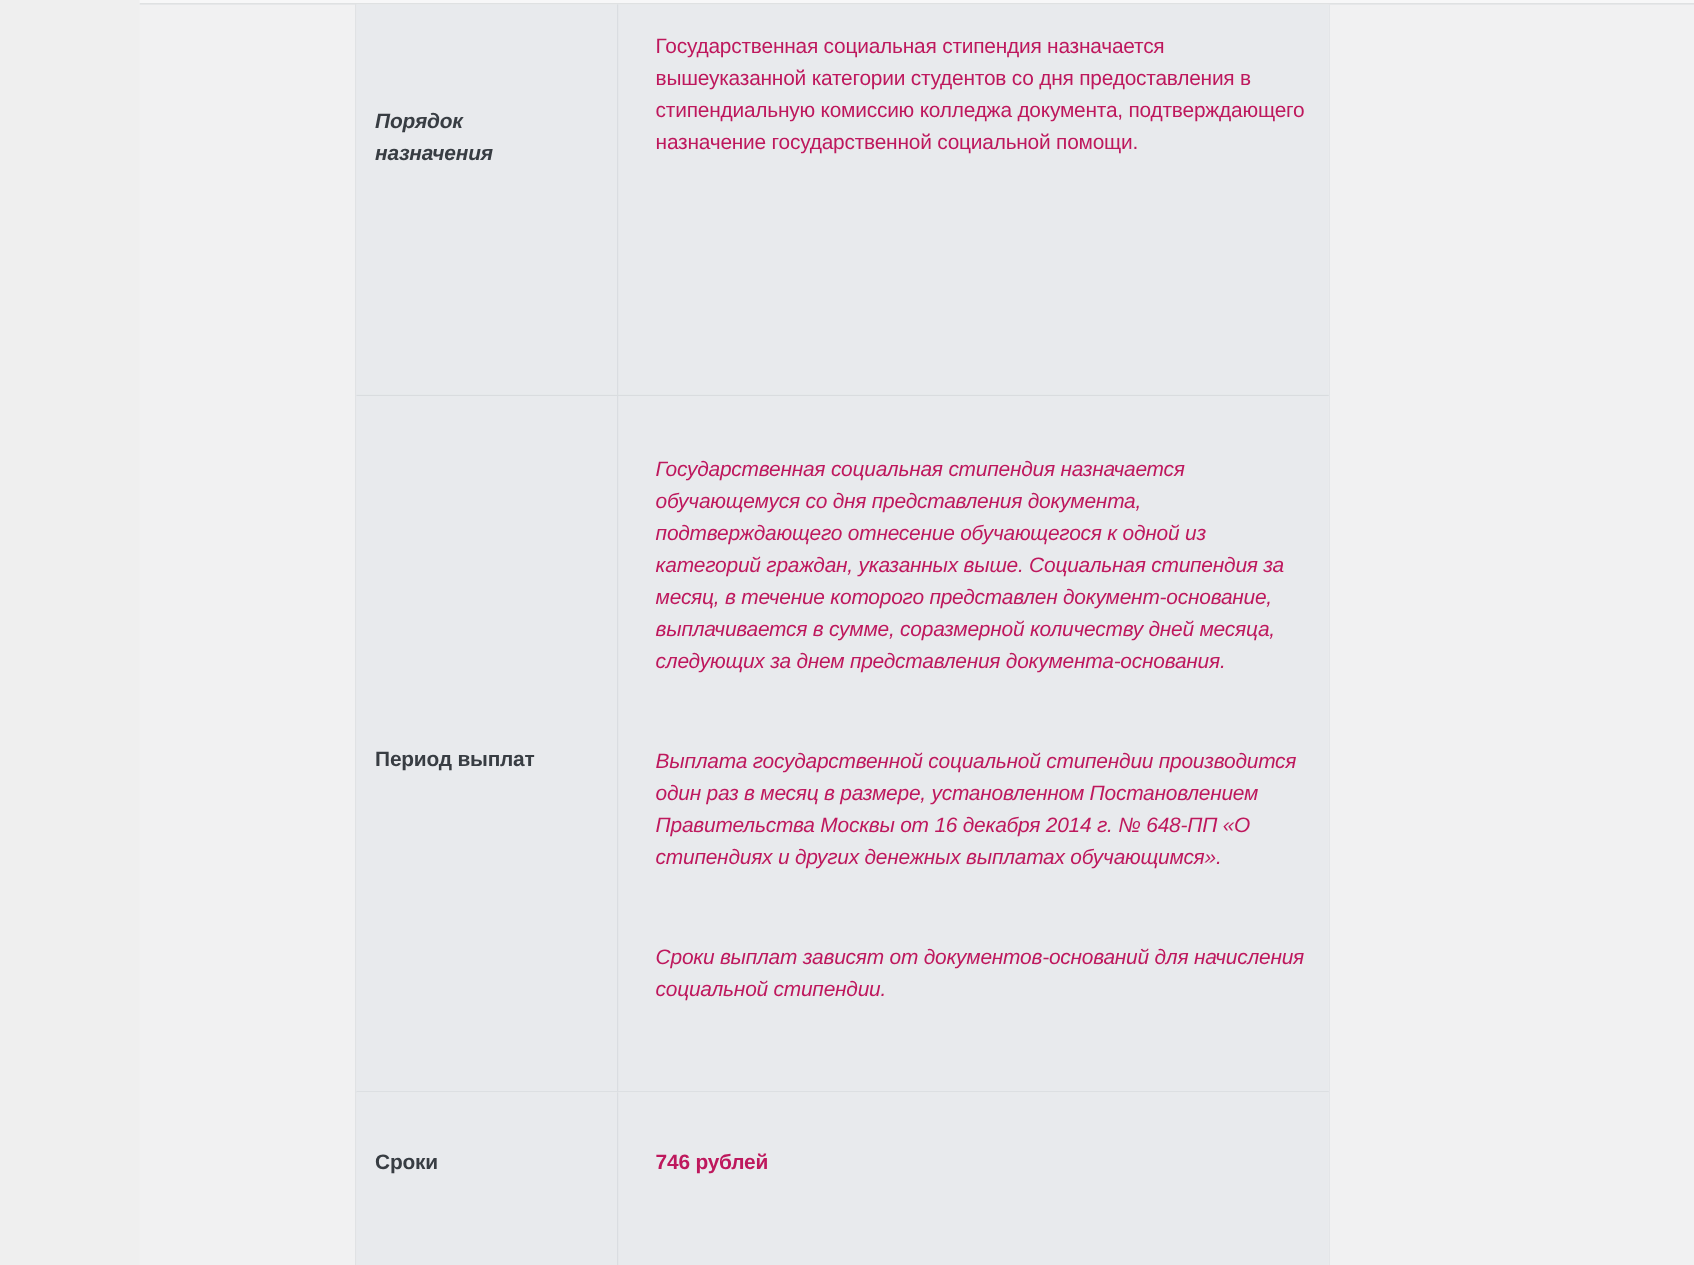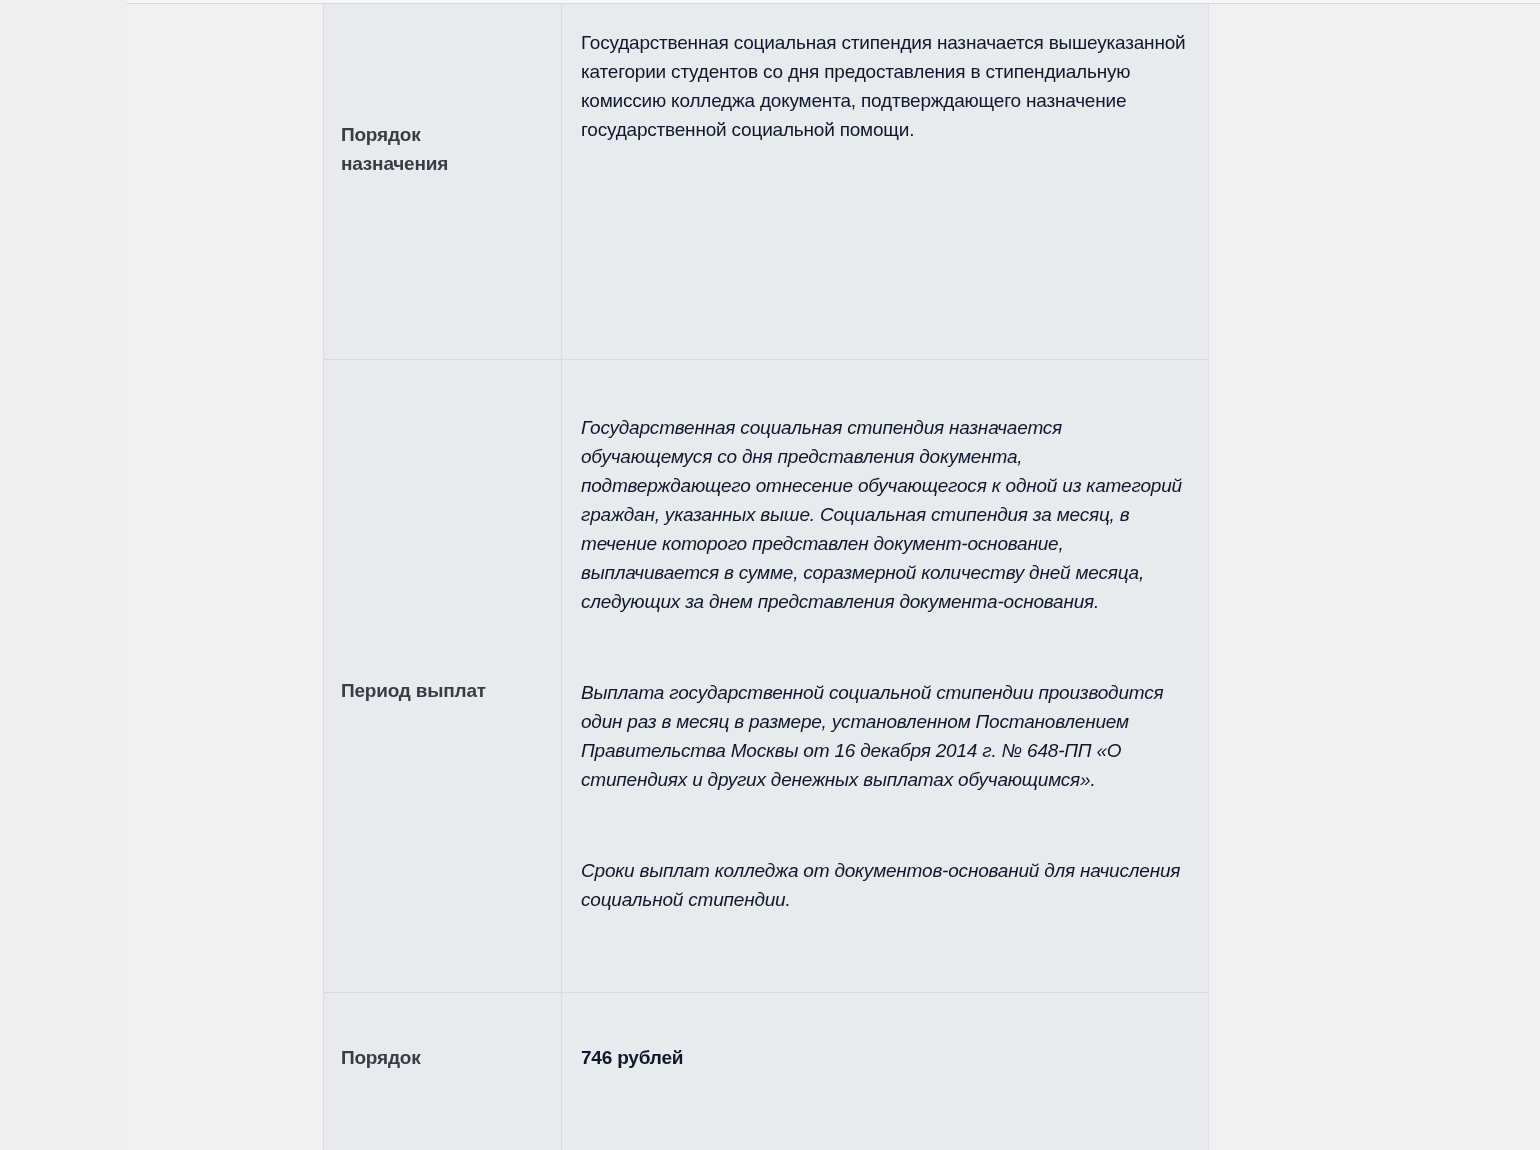--- a/index.html
+++ b/index.html
@@ -66,39 +66,39 @@
     box-sizing: border-box;
     padding-left: 17px;
     padding-right: 20px;
   }
   .text-cell {
     flex: 1;
     box-sizing: border-box;
     padding-left: 16px;
     padding-right: 18px;
   }
-  .row1 .label-cell { padding-top: 116px; }
+  .row1 .label-cell { padding-top: 92px; font-style: italic; }
   .row2 .label-cell { padding-top: 316px; }
   .row3 .label-cell { padding-top: 50px; }
   .row1 .text-cell { padding-top: 24px; }
   .row2 .text-cell { padding-top: 53px; font-style: italic; }
   .row3 .text-cell { padding-top: 50px; }
   .row-label {
     font-size: 19px;
     line-height: 29px;
     font-weight: 700;
     color: #383d43;
     letter-spacing: -0.2px;
     max-width: 155px;
   }
   .text-cell p {
-    margin: 0 0 18px 3px;
+    margin: 0 0 18px 18px;
     font-size: 19px;
     line-height: 29px;
-    color: #0f172a;
+    color: #be185d;
     letter-spacing: -0.2px;
     max-width: 616px;
   }
   .row2 .text-cell p {
     margin-bottom: 62px;
   }
   .text-cell p:last-child {
     margin-bottom: 0;
   }
   .value-bold {
@@ -125,27 +125,27 @@
       </div>
     </div>
 
     <div class="trow row2">
       <div class="label-cell">
         <div class="row-label">Период выплат</div>
       </div>
       <div class="text-cell">
         <p>Государственная социальная стипендия назначается обучающемуся со дня представления документа, подтверждающего отнесение обучающегося к одной из категорий граждан, указанных выше. Социальная стипендия за месяц, в течение которого представлен документ-основание, выплачивается в сумме, соразмерной количеству дней месяца, следующих за днем представления документа-основания.</p>
         <p>Выплата государственной социальной стипендии производится один раз в месяц в размере, установленном Постановлением Правительства Москвы от 16 декабря 2014 г. № 648-ПП «О стипендиях и других денежных выплатах обучающимся».</p>
-        <p>Сроки выплат колледжа от документов-оснований для начисления социальной стипендии.</p>
+        <p>Сроки выплат зависят от документов-оснований для начисления социальной стипендии.</p>
       </div>
     </div>
 
     <div class="trow row3">
       <div class="label-cell">
-        <div class="row-label">Порядок</div>
+        <div class="row-label">Сроки</div>
       </div>
       <div class="text-cell">
         <p class="value-bold">746 рублей</p>
       </div>
     </div>
 
   </div>
 </div>
 
 </body></html>

